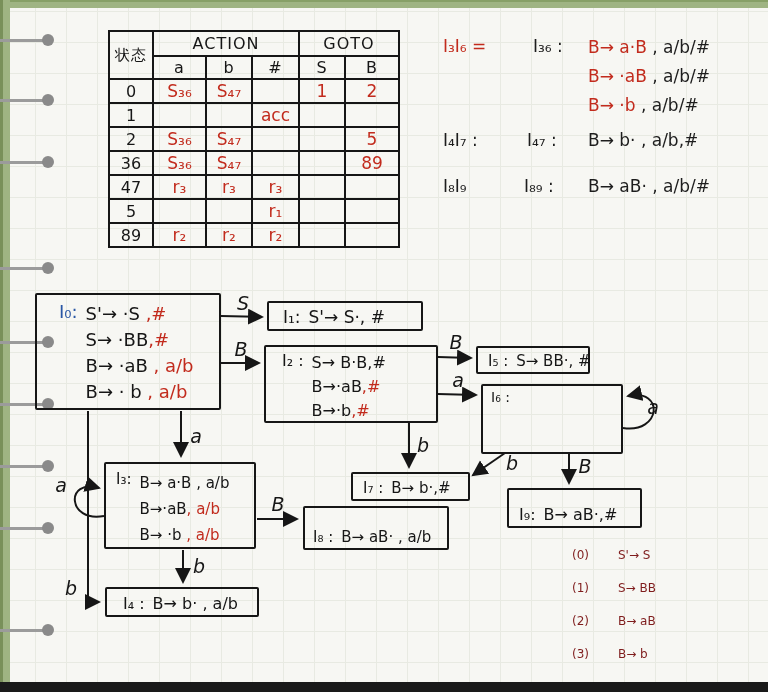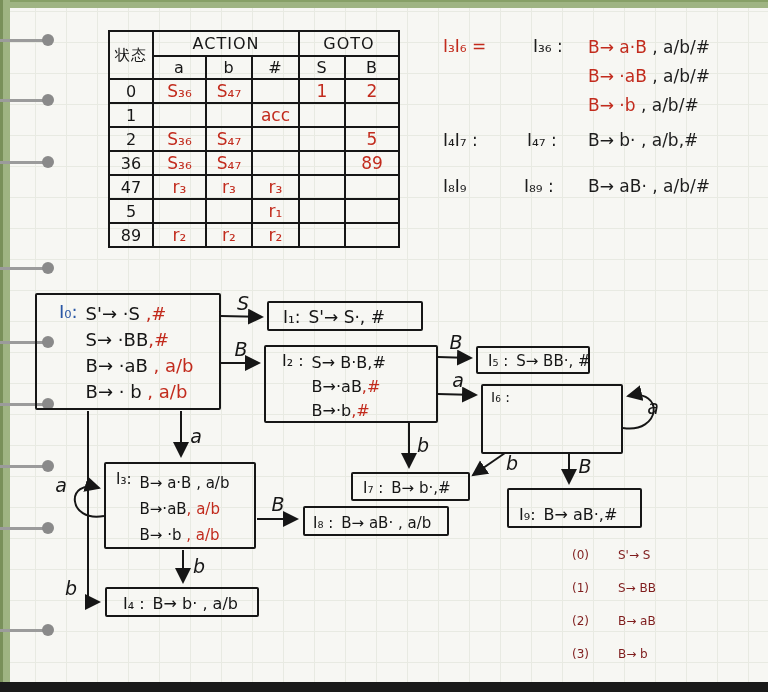--- a/index.html
+++ b/index.html
@@ -226,21 +226,21 @@
   <span class="slabel">I₆ :</span>
 </div>
 
 <div class="state one" style="left:351px;top:472px;width:119px;height:29px;font-size:15px;padding-left:10px">
   <span class="slabel">I₇ :</span>
   <div class="slines">
     <div class="sline"><span>B→ b·,#</span><span class="red"></span></div>
   </div>
 </div>
 
-<div class="state one" style="left:303px;top:506px;width:146px;height:30px;font-size:15px;padding-left:8px">
+<div class="state one" style="left:303px;top:506px;width:146px;height:44px;font-size:15px;padding-left:8px">
   <span class="slabel">I₈ :</span>
   <div class="slines">
     <div class="sline"><span>B→ aB· , a/b</span><span class="red"></span></div>
   </div>
 </div>
 
 <div class="state one" style="left:507px;top:488px;width:135px;height:40px;font-size:16px;padding-left:10px">
   <span class="slabel">I₉:</span>
   <div class="slines">
     <div class="sline"><span>B→ aB·,#</span><span class="red"></span></div>

